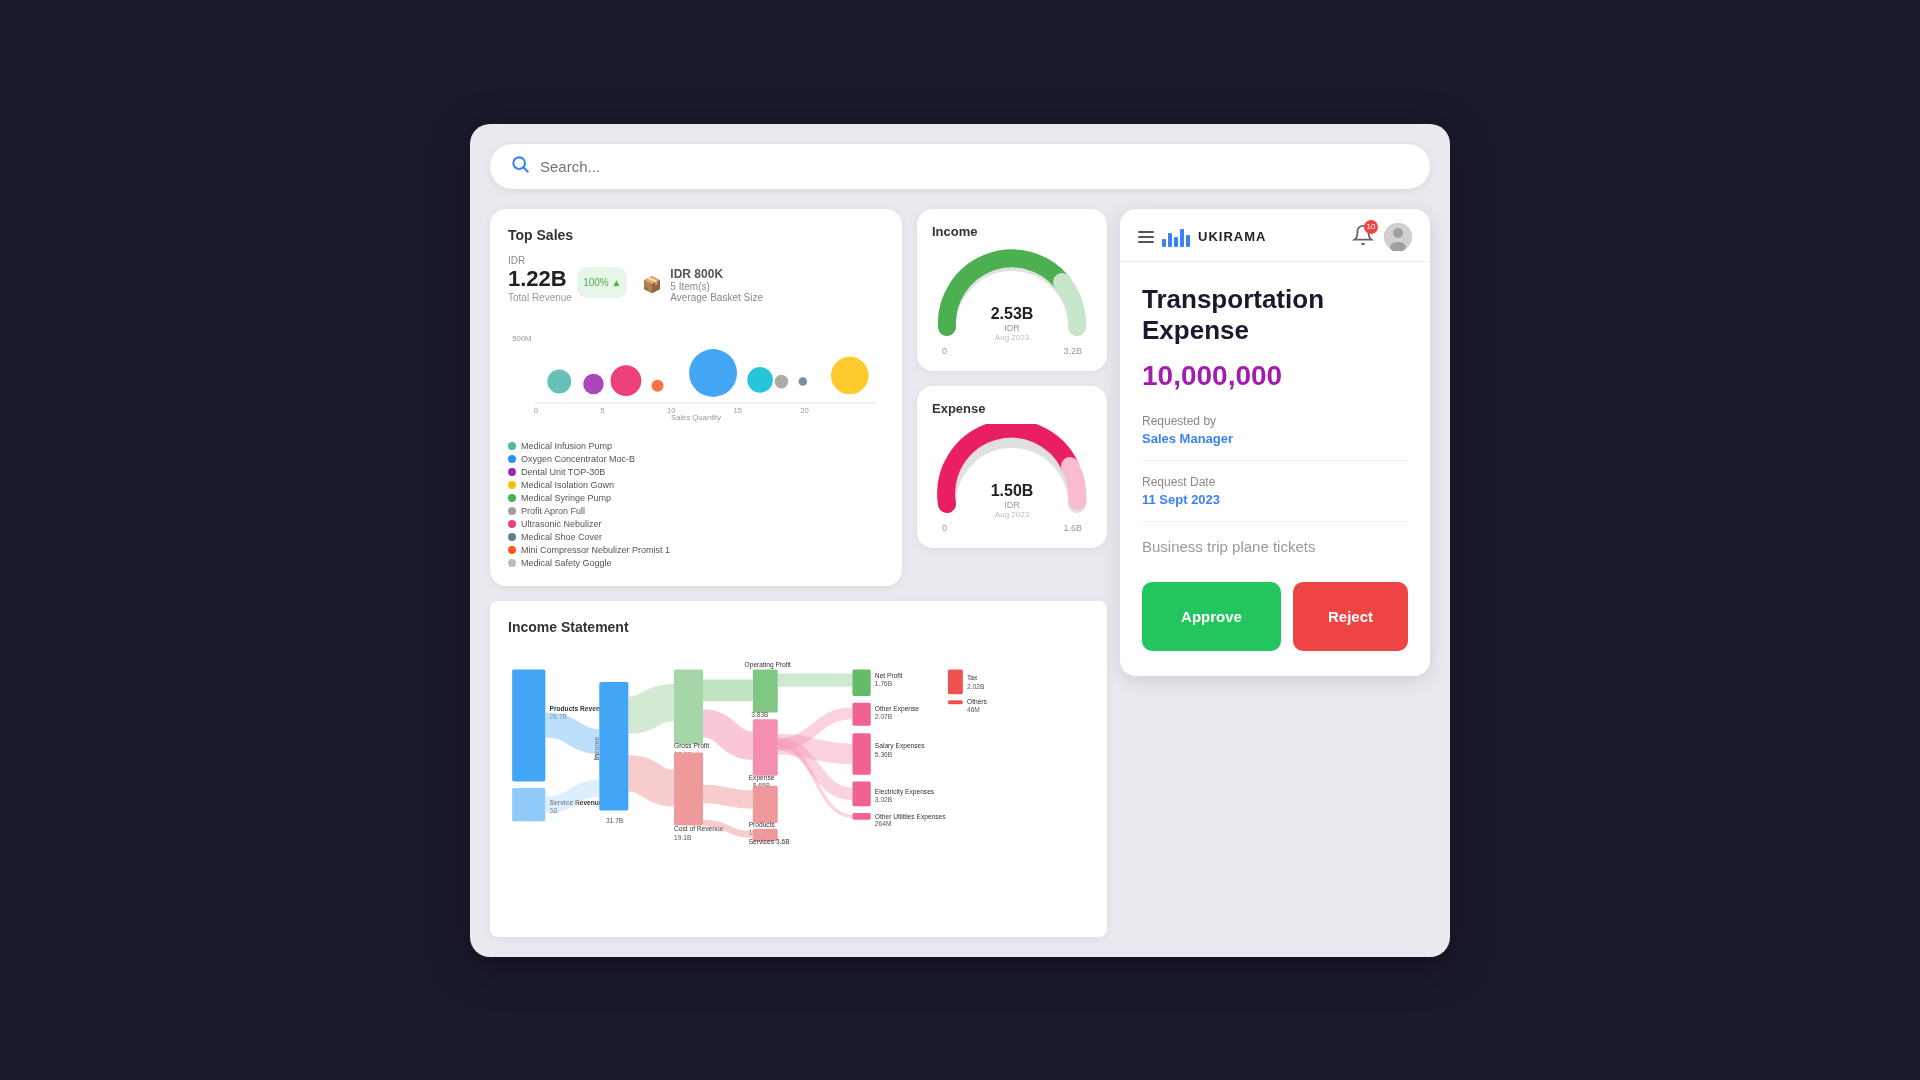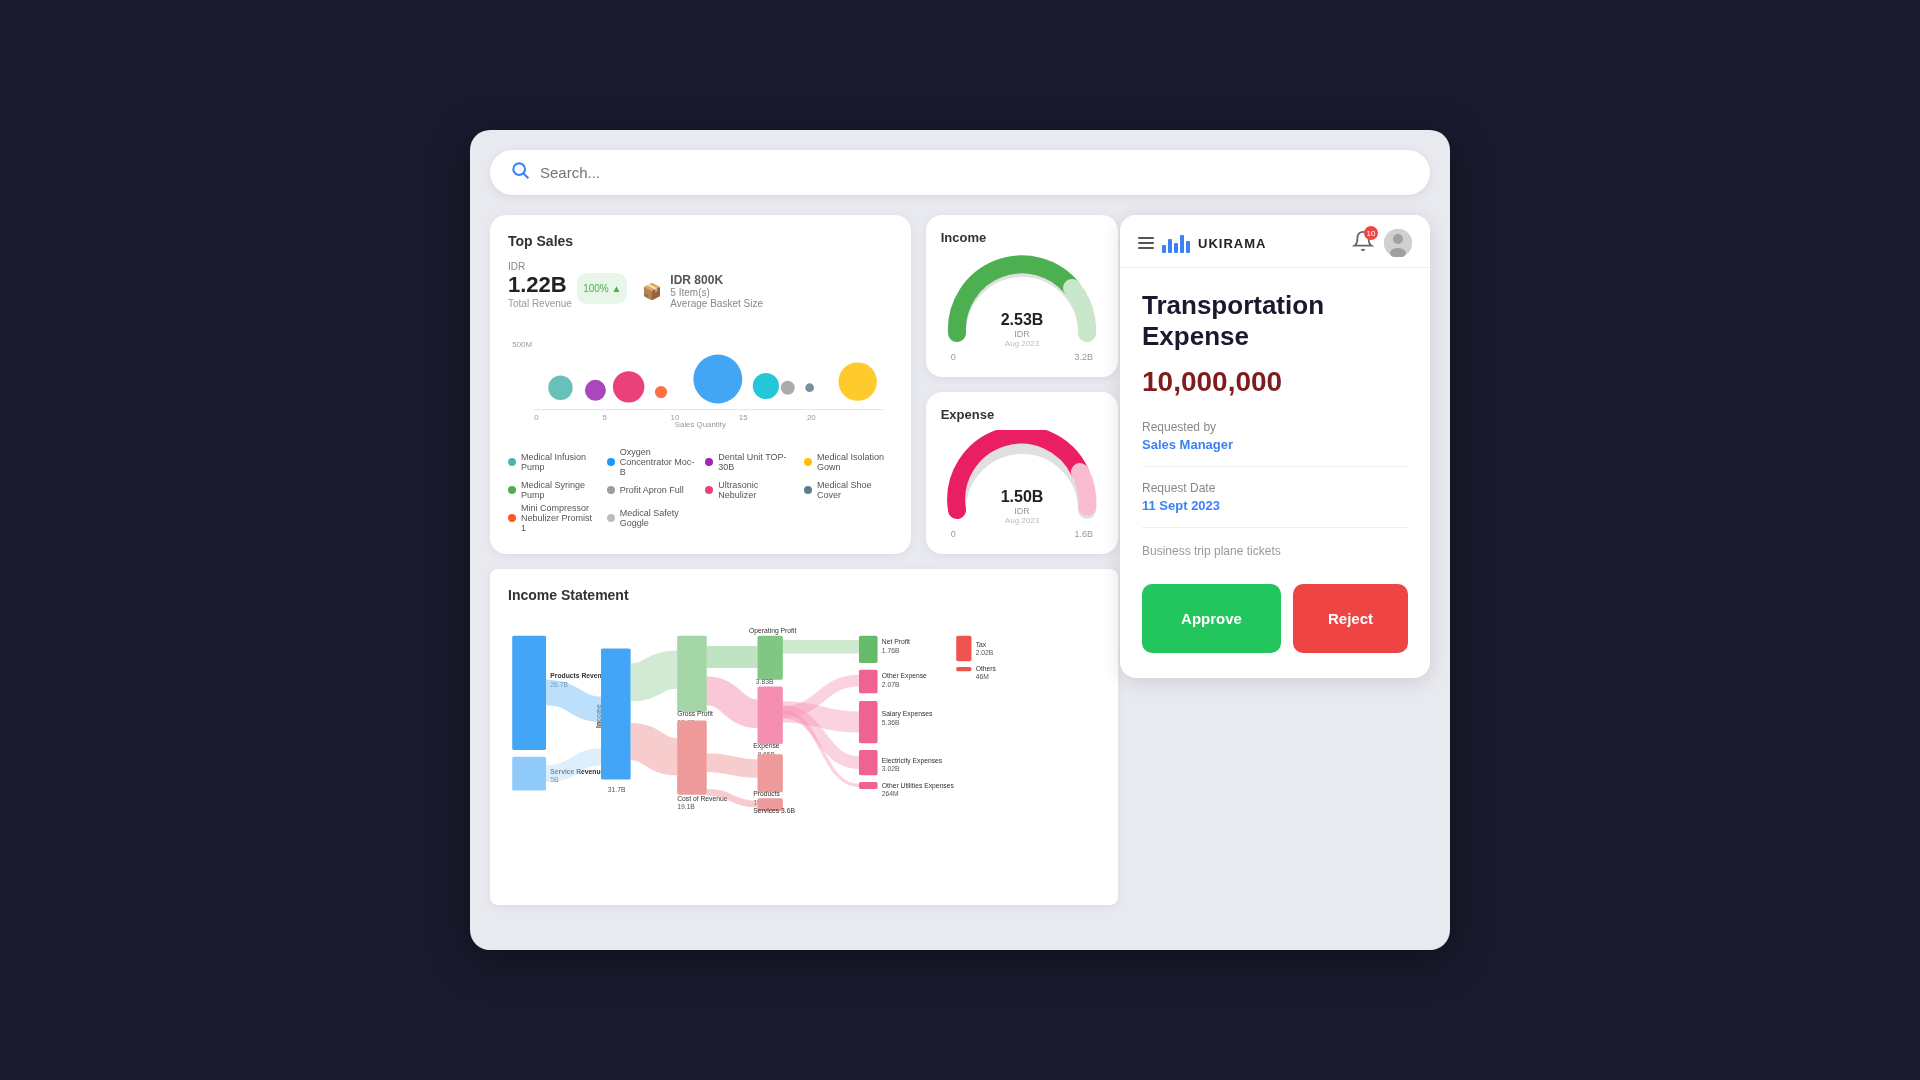--- a/index.html
+++ b/index.html
@@ -37,21 +37,21 @@
       color: #666;
       background: transparent;
       margin-left: 10px;
     }
     .search-icon-svg {
       color: #3b82f6;
       font-size: 20px;
     }
     .main-content {
       display: flex;
-      gap: 2px;
+      gap: 13px;
     }
     .left-panel {
       flex: 1;
       display: flex;
       flex-direction: column;
       gap: 15px;
     }
     .top-row {
       display: flex;
       gap: 15px;
@@ -106,21 +106,21 @@
       position: relative;
       height: 120px;
       margin: 5px 0;
     }
     .bubble-chart svg {
       width: 100%;
       height: 100%;
     }
     .legend-grid {
       display: grid;
-      grid-template-columns: 1fr 1fr 1fr 1fr;
+      grid-template-columns: 1fr;
       gap: 3px 10px;
       margin-top: 8px;
     }
     .legend-item {
       display: flex;
       align-items: center;
       gap: 5px;
       font-size: 9px;
       color: #555;
     }
@@ -265,21 +265,21 @@
     .expense-title {
       font-size: 26px;
       font-weight: 800;
       color: #1a1a2e;
       line-height: 1.2;
       margin-bottom: 14px;
     }
     .expense-amount {
       font-size: 28px;
       font-weight: 800;
-      color: #7f1d1d;
+      color: #a21caf;
       margin-bottom: 22px;
     }
     .expense-meta {
       margin-bottom: 10px;
     }
     .meta-label {
       font-size: 12px;
       color: #888;
       font-weight: 500;
       margin-bottom: 3px;
@@ -288,21 +288,21 @@
       font-size: 13px;
       font-weight: 600;
       color: #3b82f6;
     }
     .meta-divider {
       height: 1px;
       background: #f0f0f0;
       margin: 14px 0;
     }
     .expense-description {
-      font-size: 12px;
+      font-size: 15px;
       color: #999;
       margin-bottom: 24px;
       line-height: 1.5;
     }
     .action-buttons {
       display: flex;
       gap: 12px;
     }
     .btn-approve {
       flex: 1;

